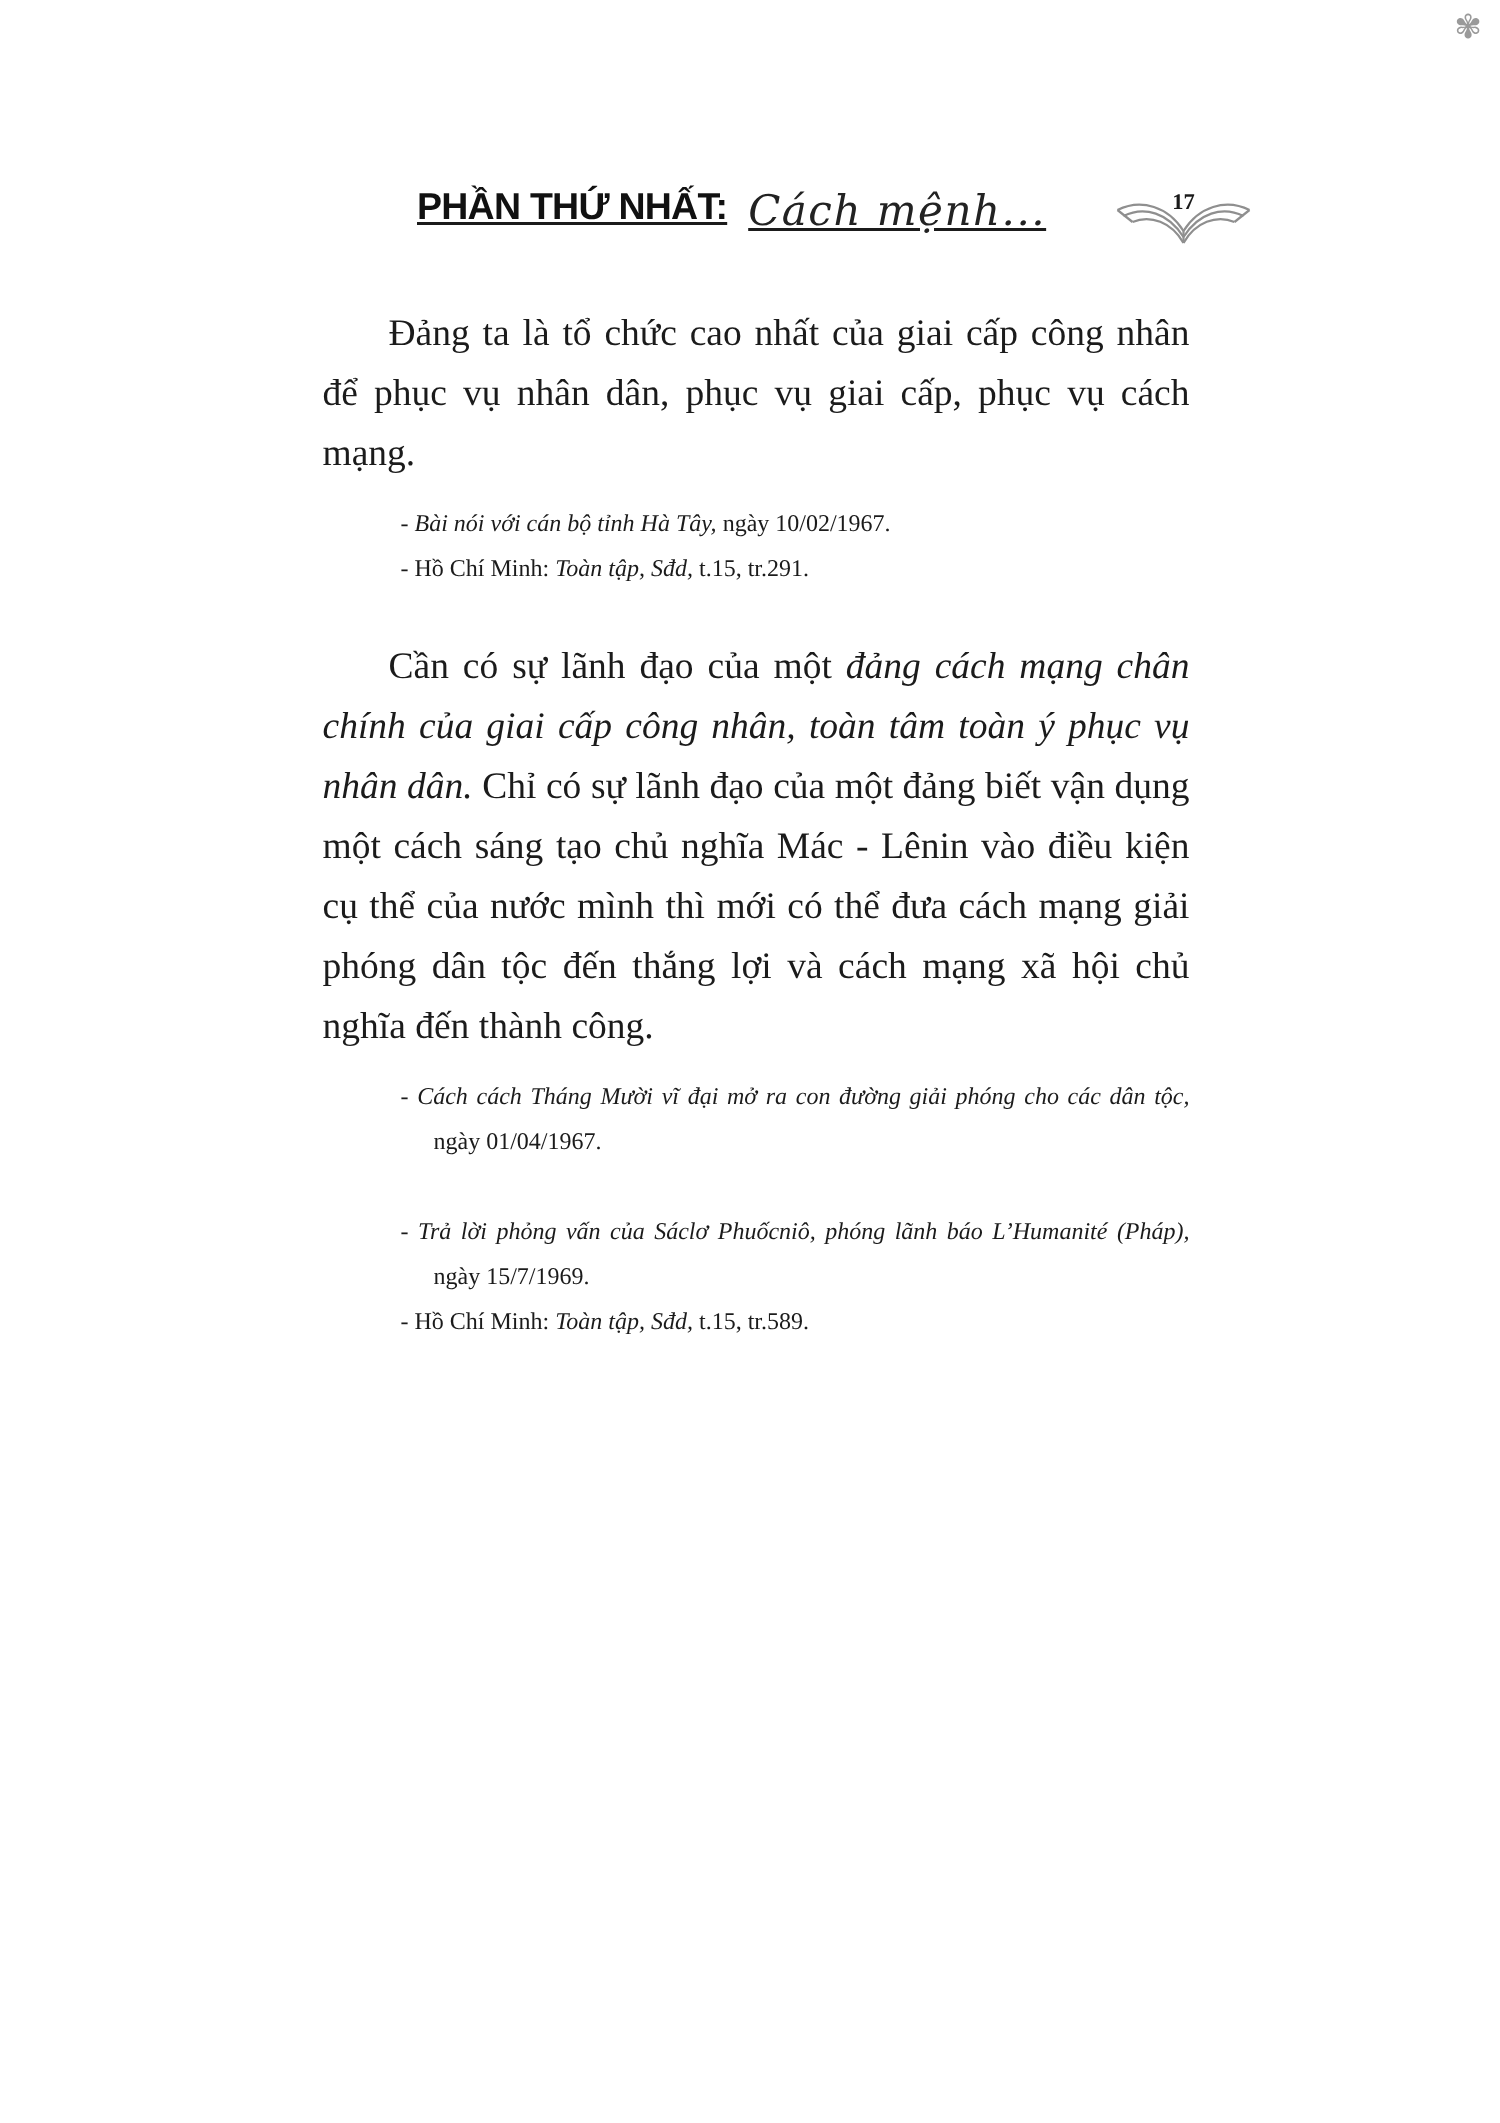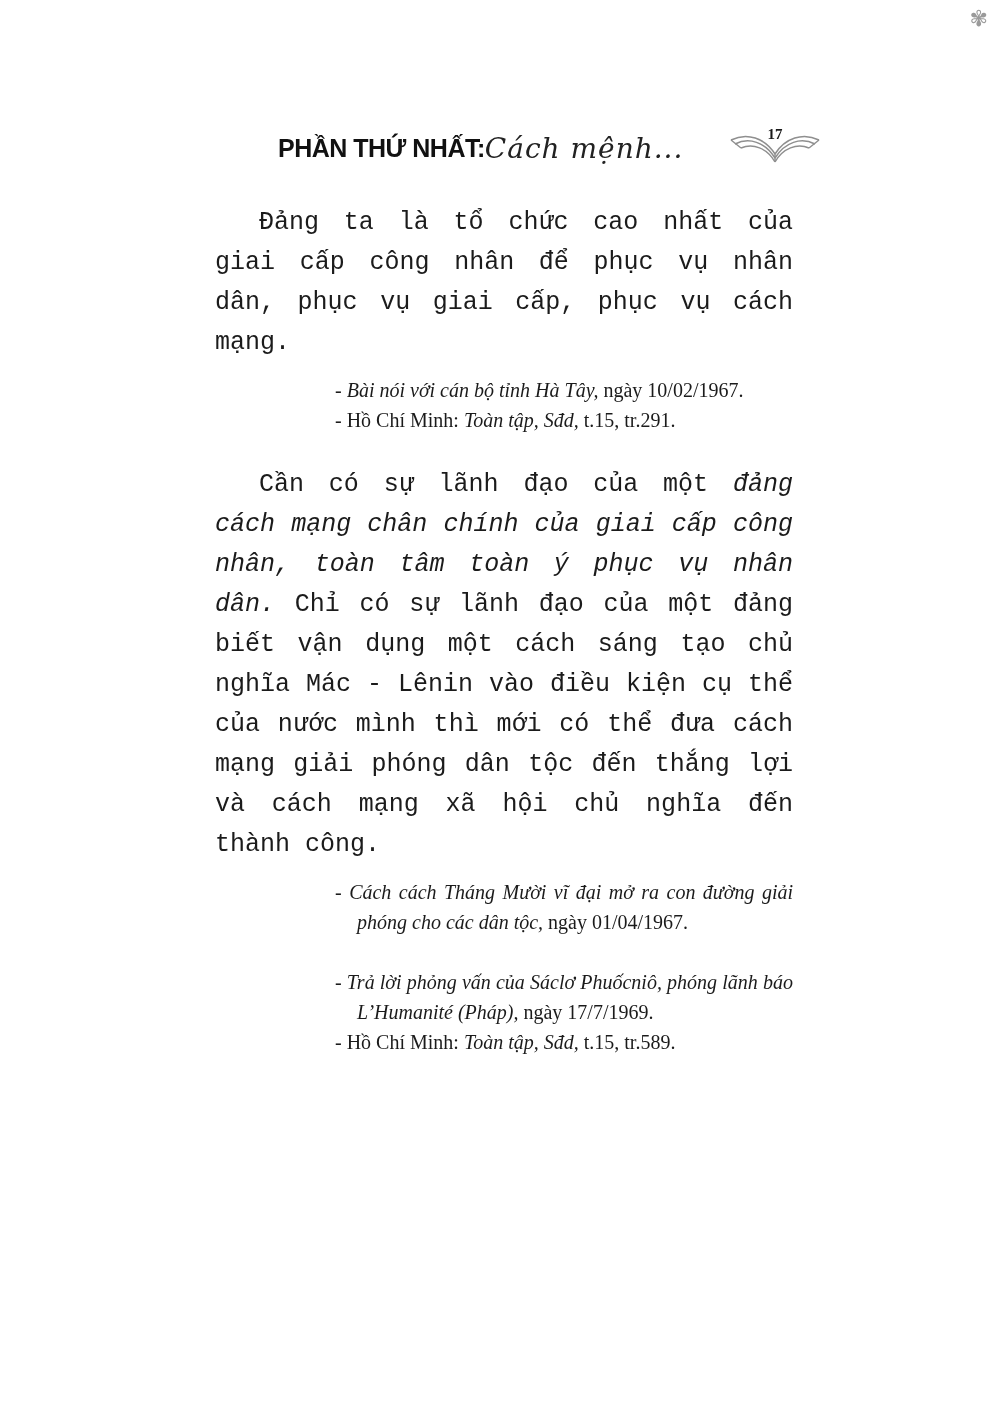--- a/index.html
+++ b/index.html
@@ -14,34 +14,35 @@
   .page { position: absolute; inset: 0; }
 
   .corner-flower {
     position: absolute; top: 6px; right: 12px;
     font-size: 22px; color: #9a9a9a;
     font-family: "DejaVu Sans", sans-serif;
   }
 
   .page-header {
     position: absolute; top: 124px; left: 278px;
-    display: flex; align-items: center;
+    display: flex; align-items: flex-start;
     white-space: nowrap;
+    text-decoration: underline;
   }
   .section-label {
     font-family: "Liberation Sans", "DejaVu Sans", sans-serif;
     font-weight: bold;
     font-size: 25px;
     letter-spacing: -0.5px;
     color: #111;
   }
   .section-title {
     font-style: italic;
     font-size: 28px;
-    margin-left: 0;
+    margin-left: 14px;
     letter-spacing: 1px;
     color: #222;
     font-family: "DejaVu Serif", serif;
   }
   .book-icon { margin-left: 44px; }
   .book-icon text {
     font-family: "Liberation Serif", serif;
     font-weight: bold;
   }
 
@@ -49,25 +50,24 @@
     position: absolute;
     left: 215px; top: 203px;
     width: 578px;
   }
   .para {
     margin: 0 0 12px 0;
     font-size: 25px;
     line-height: 40px;
     text-align: justify;
     text-indent: 44px;
-    font-family: Liberation Mono, monospace;
   }
   .citation {
-    margin: 2px 0 30px 120px;
-    font-size: 20px;
+    margin: 2px 0 30px 52px;
+    font-size: 16px;
     line-height: 30px;
   }
   .cit-line {
     text-align: justify;
     padding-left: 22px;
     text-indent: -22px;
   }
   .run-italic { font-style: italic; }
   .run-normal { font-style: normal; }
 </style>
@@ -101,18 +101,18 @@
       <p class="para"><span class="run-normal">Đảng ta là tổ chức cao nhất của giai cấp công nhân để phục vụ nhân dân, phục vụ giai cấp, phục vụ cách mạng.</span></p>
       <div class="citation">
         <div class="cit-line"><span class="run-normal">- </span><span class="run-italic">Bài nói với cán bộ tỉnh Hà Tây,</span><span class="run-normal"> ngày 10/02/1967.</span></div>
         <div class="cit-line"><span class="run-normal">- Hồ Chí Minh: </span><span class="run-italic">Toàn tập, Sđd,</span><span class="run-normal"> t.15, tr.291.</span></div>
       </div>
       <p class="para"><span class="run-normal">Cần có sự lãnh đạo của một </span><span class="run-italic">đảng cách mạng chân chính của giai cấp công nhân, toàn tâm toàn ý phục vụ nhân dân.</span><span class="run-normal"> Chỉ có sự lãnh đạo của một đảng biết vận dụng một cách sáng tạo chủ nghĩa Mác - Lênin vào điều kiện cụ thể của nước mình thì mới có thể đưa cách mạng giải phóng dân tộc đến thắng lợi và cách mạng xã hội chủ nghĩa đến thành công.</span></p>
       <div class="citation">
         <div class="cit-line"><span class="run-normal">- </span><span class="run-italic">Cách cách Tháng Mười vĩ đại mở ra con đường giải phóng cho các dân tộc,</span><span class="run-normal"> ngày 01/04/1967.</span></div>
       </div>
       <div class="citation">
-        <div class="cit-line"><span class="run-normal">- </span><span class="run-italic">Trả lời phỏng vấn của Sáclơ Phuốcniô, phóng lãnh báo L’Humanité (Pháp),</span><span class="run-normal"> ngày 17/7/1969.</span></div>
+        <div class="cit-line"><span class="run-normal">- </span><span class="run-italic">Trả lời phỏng vấn của Sáclơ Phuốcniô, phóng lãnh báo L’Humanité (Pháp),</span><span class="run-normal"> ngày 15/7/1969.</span></div>
         <div class="cit-line"><span class="run-normal">- Hồ Chí Minh: </span><span class="run-italic">Toàn tập, Sđd,</span><span class="run-normal"> t.15, tr.589.</span></div>
       </div>
     </div>
 
 </div>
 
 </body></html>

